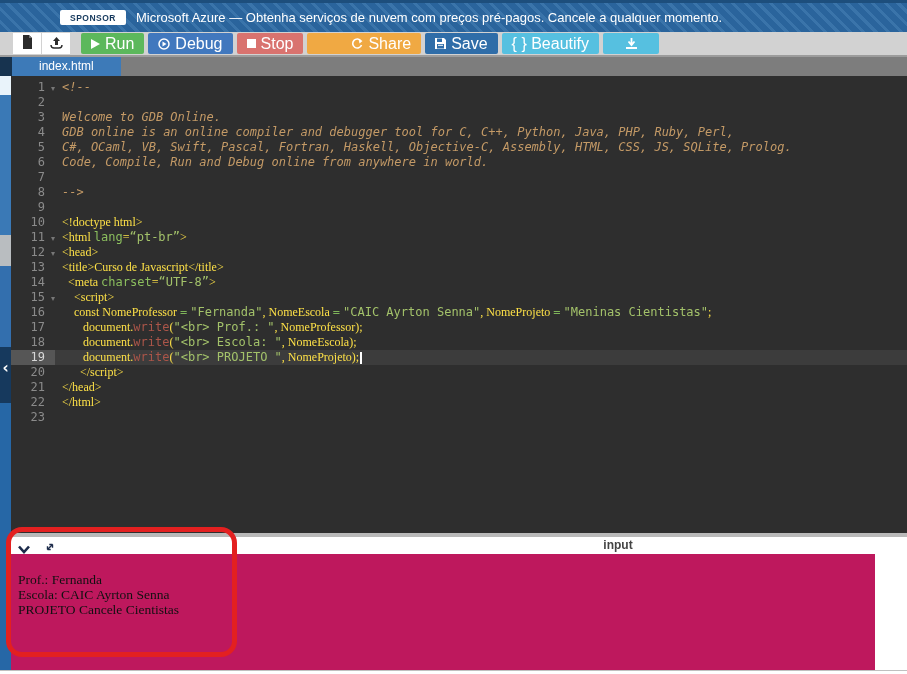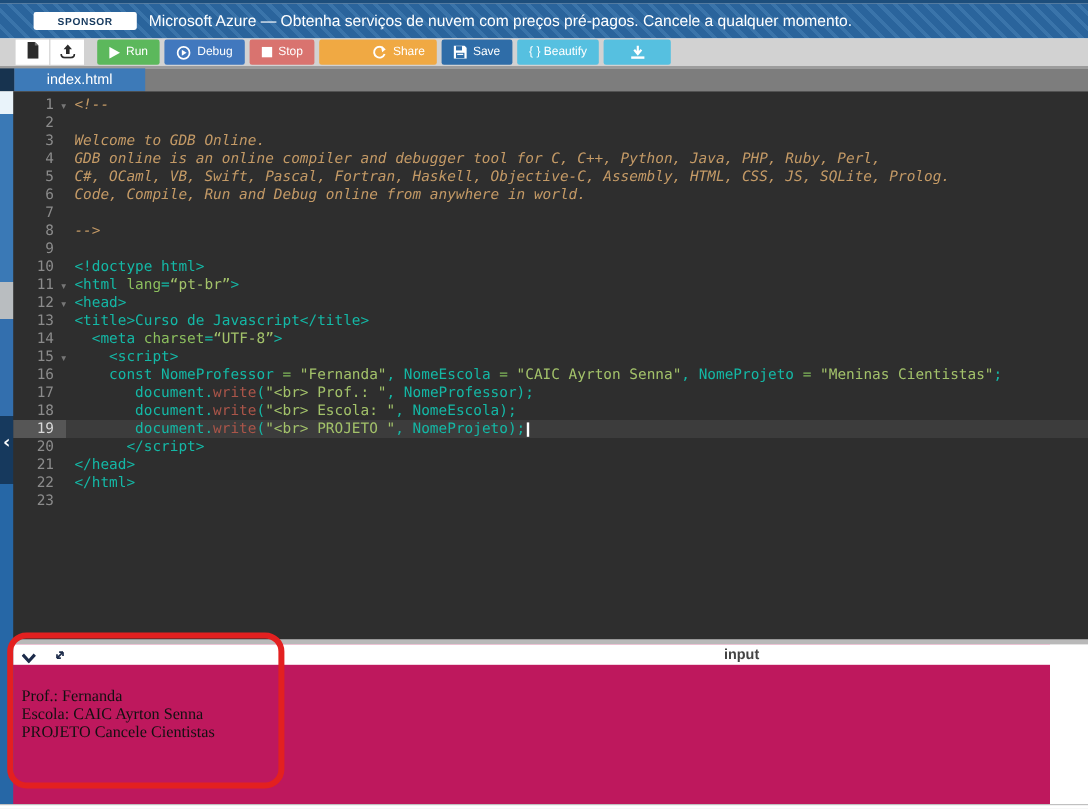--- a/index.html
+++ b/index.html
@@ -13,37 +13,37 @@
 
   
   .banner {
     position: absolute; left: 0; top: 0; width: 907px; height: 32px;
     background: repeating-linear-gradient(45deg, #2a649c 0 6px, #3a74aa 6px 9px);
     border-top: 3px solid #1d4e7c;
     display: flex; align-items: center; padding-left: 28px;
   }
   .sponsor-badge {
     background: #ffffff; color: #16395d; font-size: 8.5px; font-weight: bold;
-    letter-spacing: .5px; padding: 3px 20px 2px; border-radius: 2px;
+    letter-spacing: .5px; padding: 3px 10px 2px; border-radius: 2px; margin-left: 32px;
   }
   .banner-text { color: #ffffff; font-size: 13px; margin-left: 10px; }
 
   
   .toolbar {
     position: absolute; left: 0; top: 32px; width: 907px; height: 25px;
     background: #d2d2d2; border-bottom: 2px solid #9c9c9c;
     display: flex; align-items: center; padding-left: 13px;
   }
   .btn-white {
     width: 28px; height: 21px; background: #ffffff; border: none;
     display: flex; align-items: center; justify-content: center; margin-right: 1px;
   }
   .tbtn {
     height: 21px; border: none; border-radius: 2px; color: #ffffff;
-    font-size: 10px; font-family: "Liberation Sans", sans-serif;
+    font-size: 16px; font-family: "Liberation Sans", sans-serif;
     display: flex; align-items: center; gap: 5px; padding: 0 10px; margin-right: 4px;
   }
   .tbtn .ic { display: flex; align-items: center; }
   .btn-run      { background: #5cb85c; margin-left: 10px; }
   .btn-debug    { background: #4178be; }
   .btn-stop     { background: #d9736f; }
   .btn-share    { background: #f0a943; padding-left: 44px; }
   .btn-save     { background: #2f6da8; }
   .btn-beautify { background: #56c0e0; }
   .btn-download { background: #56c0e0; width: 56px; justify-content: center; }
@@ -83,21 +83,21 @@
   .line { display: flex; height: 15px; line-height: 15px;
           font-family: "DejaVu Sans Mono", monospace; font-size: 12px; }
   .line.active { background: #3c3c3c; }
   .line.active .gutter-cell { background: #565656; padding-left: 18px; }
   .line.active .gutter-cell .num { color: #d8d8d8; }
   .gutter-cell { width: 44px; flex: none; text-align: right; }
   .gutter-cell .num { color: #8b8b8b; }
   .gutter-cell .fold { display: inline-block; width: 10px; color: #777777;
                        font-size: 8px; font-family: "DejaVu Sans", sans-serif; }
   .codeln { white-space: pre; padding-left: 7px; color: #e8e8e8; }
-  .tok-p { color: #14b8a6; }
+  .tok-p { color: #fde047; font-family: Liberation Serif, serif; }
   .tok-c { color: #c49a66; font-style: italic; }
   .tok-a { color: #8cbf5e; }
   .tok-s { color: #a3c26a; }
   .tok-f { color: #aa5549; }
   .tok-g { color: #7fb55a; }
   .cursor { display: inline-block; width: 2px; height: 12px; background: #ffffff;
             vertical-align: middle; margin-left: 1px; }
 
   
   .divider { position: absolute; left: 0; top: 533px; width: 907px; height: 4px;

